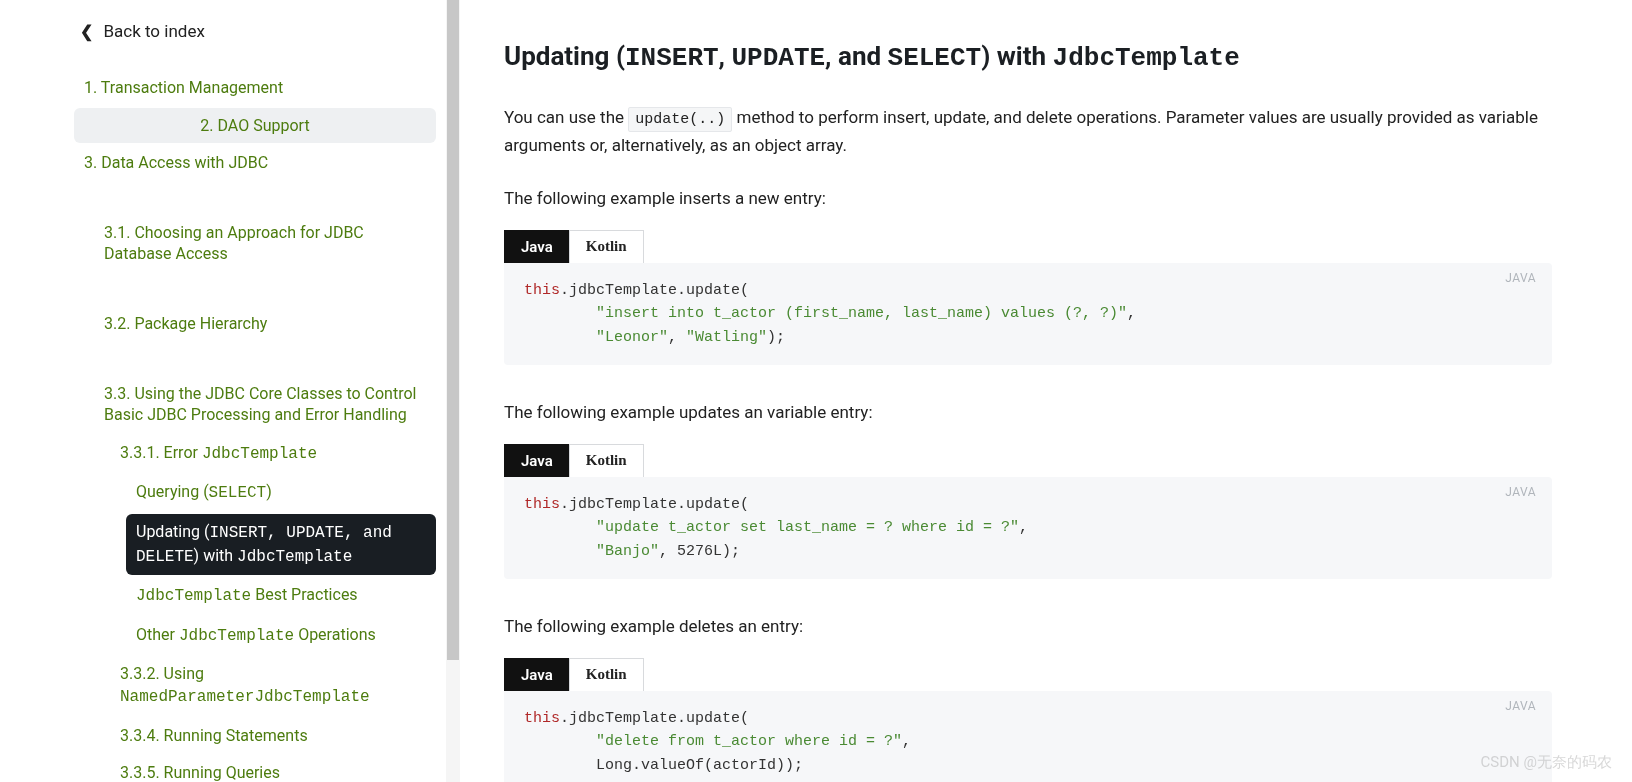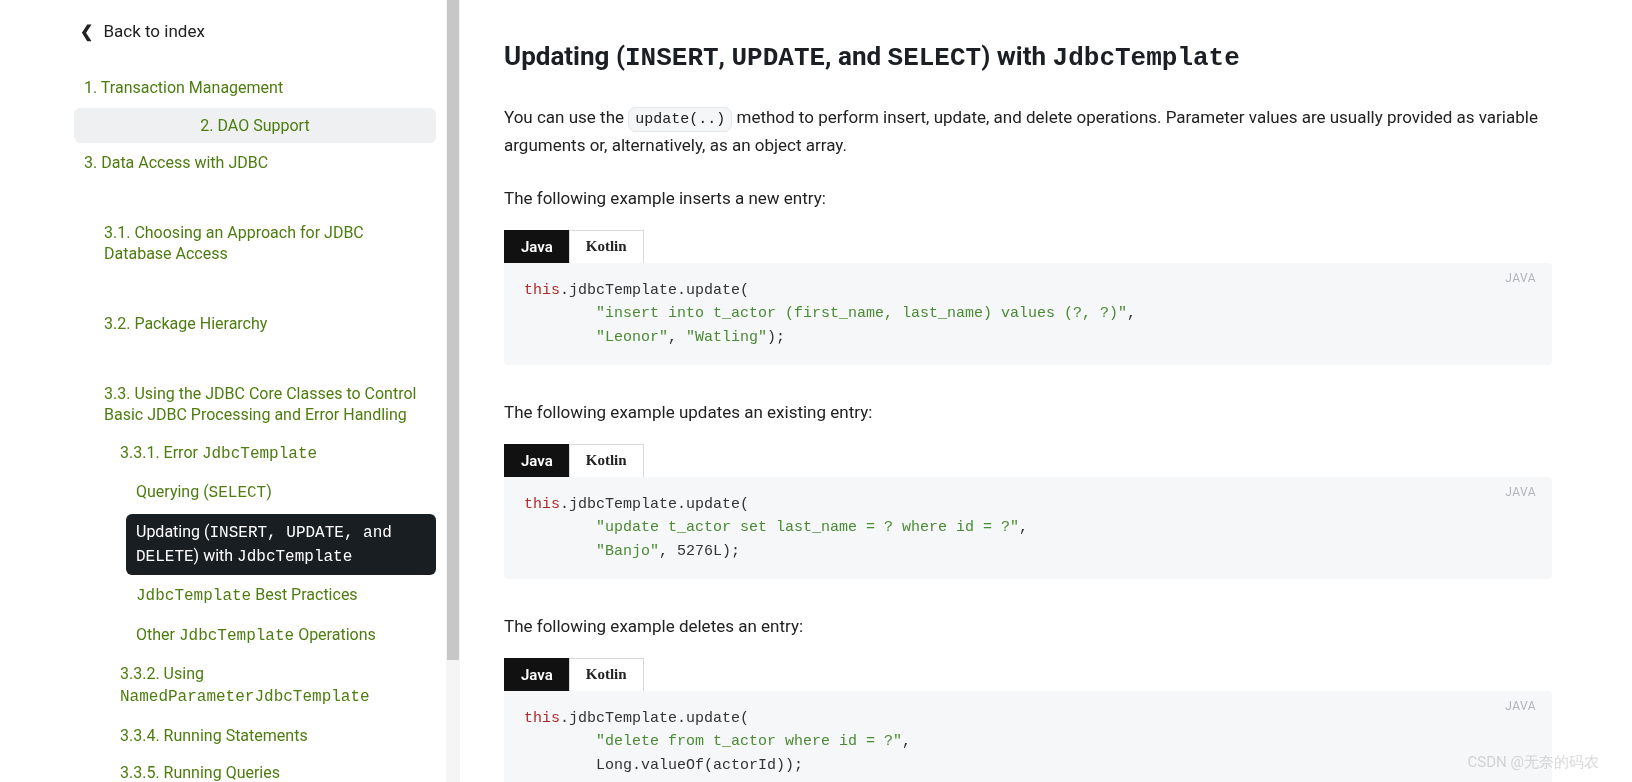--- a/index.html
+++ b/index.html
@@ -95,21 +95,21 @@
   p.body {
     font-size: 17px;
     line-height: 1.6;
     margin-bottom: 26px;
     color: #222;
   }
   code.inline {
     font-family: Consolas, "Liberation Mono", Menlo, monospace;
     background: #f5f6f7;
     border: 1px solid #e5e7ea;
-    border-radius: 8px;
+    border-radius: 2px;
     padding: 3px 6px;
     font-size: 15px;
   }
   .section-label {
     font-size: 17px;
     line-height: 1.6;
     margin-bottom: 18px;
     color: #222;
   }
   .tabs {
@@ -154,21 +154,21 @@
     white-space: pre;
     color: #333;
     overflow-x: auto;
   }
   .tok-kw   { color: #b02828; }
   .tok-str  { color: #4a8a33; }
   .tok-plain{ color: #333; }
 
   .watermark {
     position: fixed;
-    right: 33px;
+    right: 20px;
     bottom: 10px;
     color: rgba(100,100,100,0.25);
     font-size: 15px;
     pointer-events: none;
   }
 </style>
 </head>
 <body>
 
 <nav class="sidebar">
@@ -216,21 +216,21 @@
       <div class="tabs">
         <div class="tab active">Java</div>
         <div class="tab">Kotlin</div>
       </div>
       <div class="code-block">
         <div class="code-lang-badge">JAVA</div>
         <pre class="code"><span class="tok-kw">this</span><span class="tok-plain">.jdbcTemplate.update(
         </span><span class="tok-str">"insert into t_actor (first_name, last_name) values (?, ?)"</span><span class="tok-plain">,
         </span><span class="tok-str">"Leonor"</span><span class="tok-plain">, </span><span class="tok-str">"Watling"</span><span class="tok-plain">);</span></pre>
       </div>
-      <p class="section-label">The following example updates an existing entry:</p>
+      <p class="section-label">The following example updates an variable entry:</p>
       <div class="tabs">
         <div class="tab active">Java</div>
         <div class="tab">Kotlin</div>
       </div>
       <div class="code-block">
         <div class="code-lang-badge">JAVA</div>
         <pre class="code"><span class="tok-kw">this</span><span class="tok-plain">.jdbcTemplate.update(
         </span><span class="tok-str">"update t_actor set last_name = ? where id = ?"</span><span class="tok-plain">,
         </span><span class="tok-str">"Banjo"</span><span class="tok-plain">, </span><span class="tok-plain">5276L);</span></pre>
       </div>

